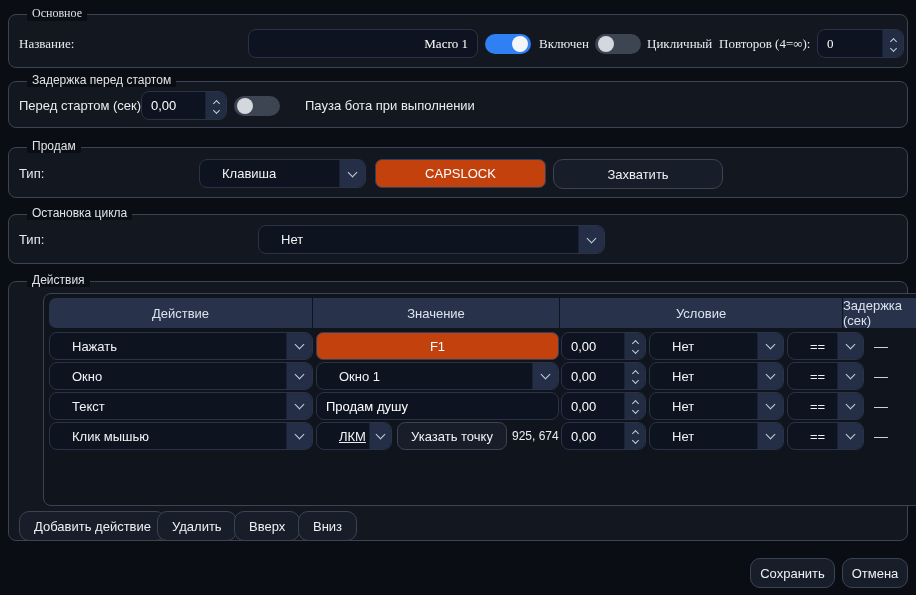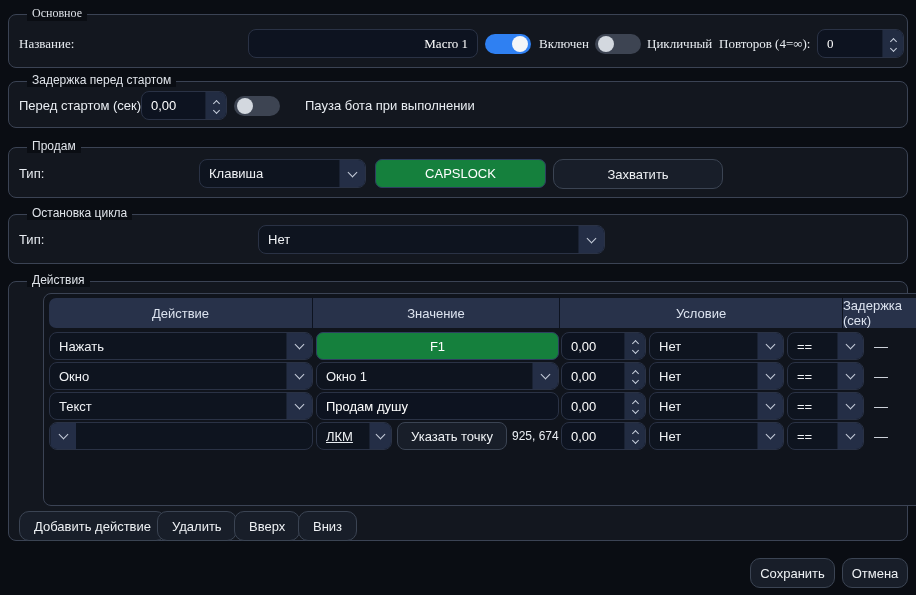--- a/index.html
+++ b/index.html
@@ -18,41 +18,41 @@
     padding:0 5px; font-size:12px; color:#dfe3e9; white-space:nowrap;
   }
   .lbl { position:absolute; font-size:13px; color:#e9edf2; line-height:29px; white-space:nowrap; }
   .input {
     position:absolute; height:29px; background:#0d1320; border:1px solid #2a3245;
     border-radius:8px; color:#ffffff; font-size:13px; padding:0 9px;
     font-family:inherit; outline:none;
   }
   .combo {
     position:absolute; height:29px; background:#0e141f; border:1px solid #2a3245;
-    border-radius:8px; display:flex; align-items:center; overflow:hidden;
+    border-radius:8px; display:flex; align-items:center; overflow:hidden;padding-left:13px;
   }
   .combo .txt { flex:1; padding:0 9px; font-size:13px; color:#f0f2f5; white-space:nowrap; overflow:hidden; }
   .arr {
     width:26px; align-self:stretch; background:#242e46; border-left:1px solid #1a2233;
     display:flex; align-items:center; justify-content:center; flex:none;
   }
   .cv { display:block; width:7px; height:7px; border-right:1.6px solid #c7cedb; border-bottom:1.6px solid #c7cedb; transform:rotate(45deg); margin-top:-3px; }
   .cv-sm { width:5px; height:5px; border-width:1.4px; margin-top:-2px; }
   .cv-up { transform:rotate(-135deg); margin-top:2px; }
   .spin { position:absolute; height:29px; background:#0d1320; border:1px solid #2a3245; border-radius:8px; display:flex; overflow:hidden; }
   .spin input {
     flex:1; min-width:0; background:transparent; border:none; outline:none;
     color:#ffffff; font-size:13px; padding:0 9px; font-family:inherit;
   }
   .spincol {
     width:21px; flex:none; background:#222c42; border-left:1px solid #1a2233;
     display:flex; flex-direction:column; align-items:center; justify-content:center; gap:4px;
   }
   .keybox {
-    position:absolute; height:29px; background:#15803d; border:1px solid #2e3f60;
+    position:absolute; height:29px; background:#c2410c; border:1px solid #2e3f60;
     border-radius:7px; color:#ffffff; font-size:13px; text-align:center; line-height:27px;
   }
   .btn {
     position:absolute; height:30px; background:#181e29; border:1px solid #3b4453;
     border-radius:10px; color:#eef1f4; font-size:13px; display:flex; align-items:center;
     justify-content:center; padding:0 14px; white-space:nowrap; font-family:inherit; cursor:default;
   }
   .toggle { position:absolute; width:46px; height:20px; border-radius:10px; }
   .toggle.on { background:var(--accent,#2f80f2); }
   .toggle.off { background:#3d4452; }
@@ -244,20 +244,21 @@
         <span class="txt">==</span>
         <span class="arr">
             <i class="cv"></i>
           </span>
       </div>
       <span class="dash">—</span>
     </div>
 
     <div class="trow" style="top:128px;">
       <div class="combo cell-action">
+        <span class="txt">Клик мышью</span>
         <span class="arr">
             <i class="cv"></i>
           </span>
       </div>
       <div class="combo" style="left:272px;width:76px;height:28px;text-decoration:underline;">
         <span class="txt">ЛКМ</span>
         <span class="arr" style="width:22px;">
             <i class="cv"></i>
           </span>
       </div>

